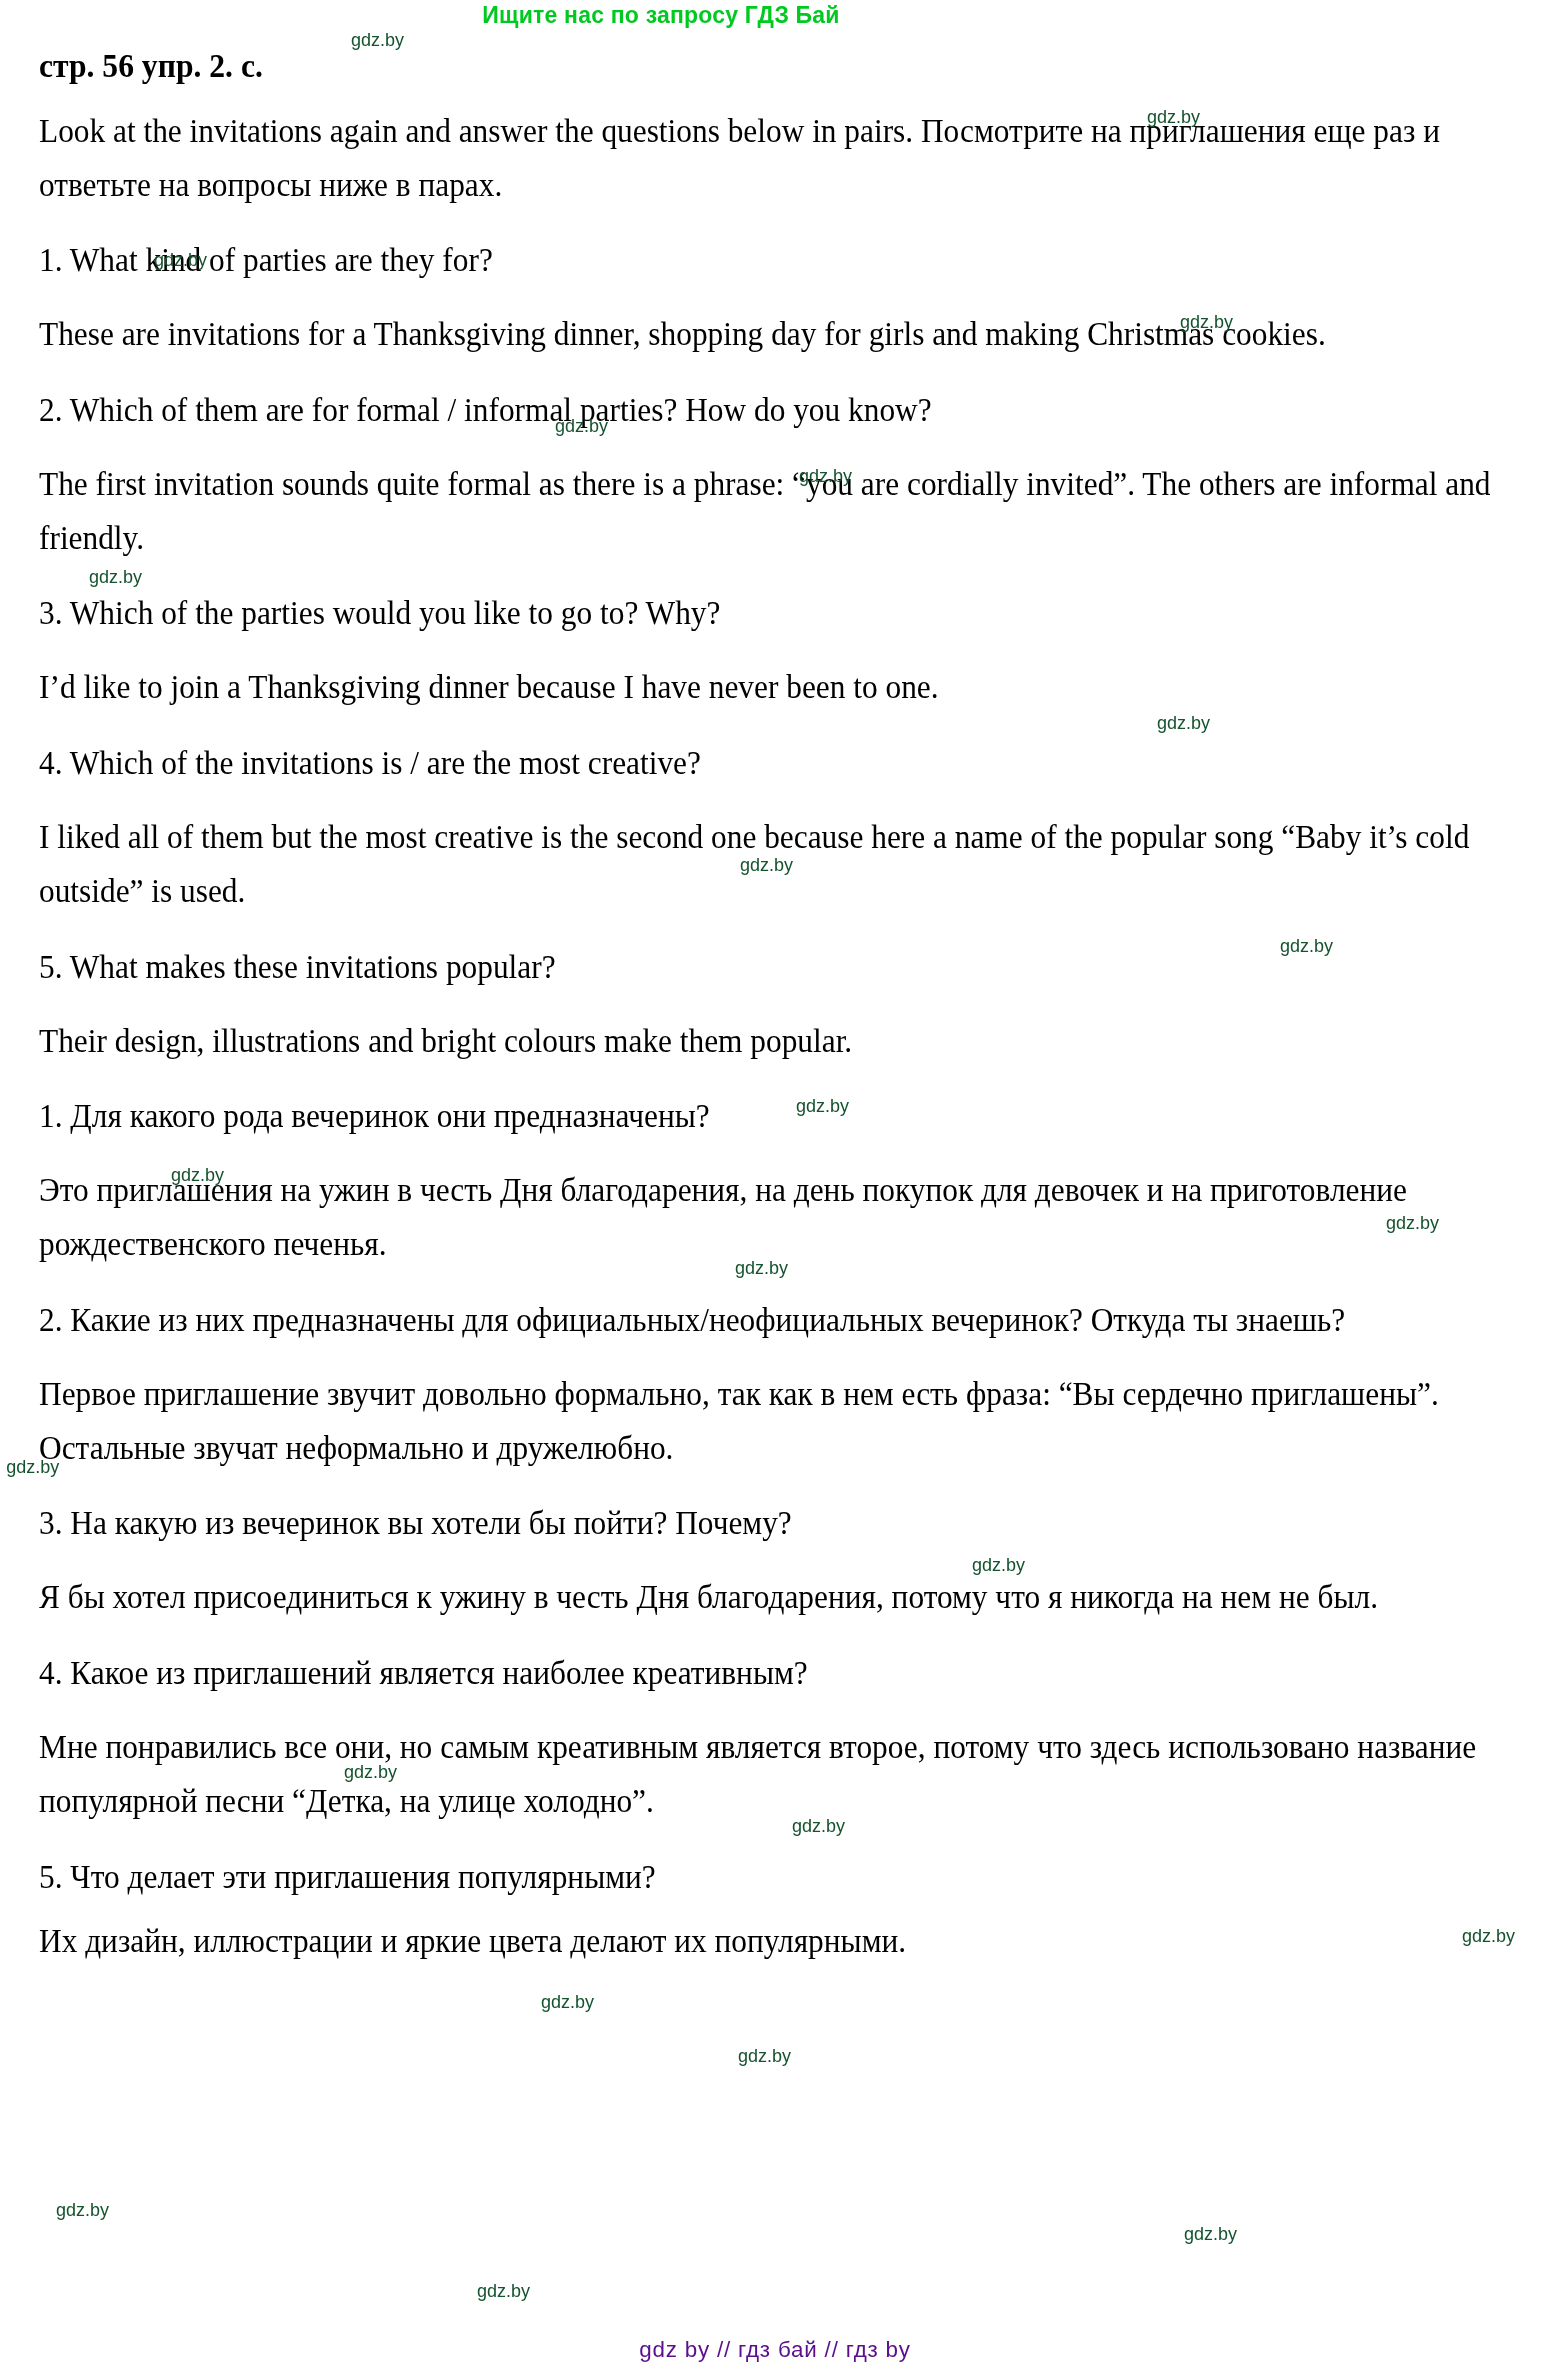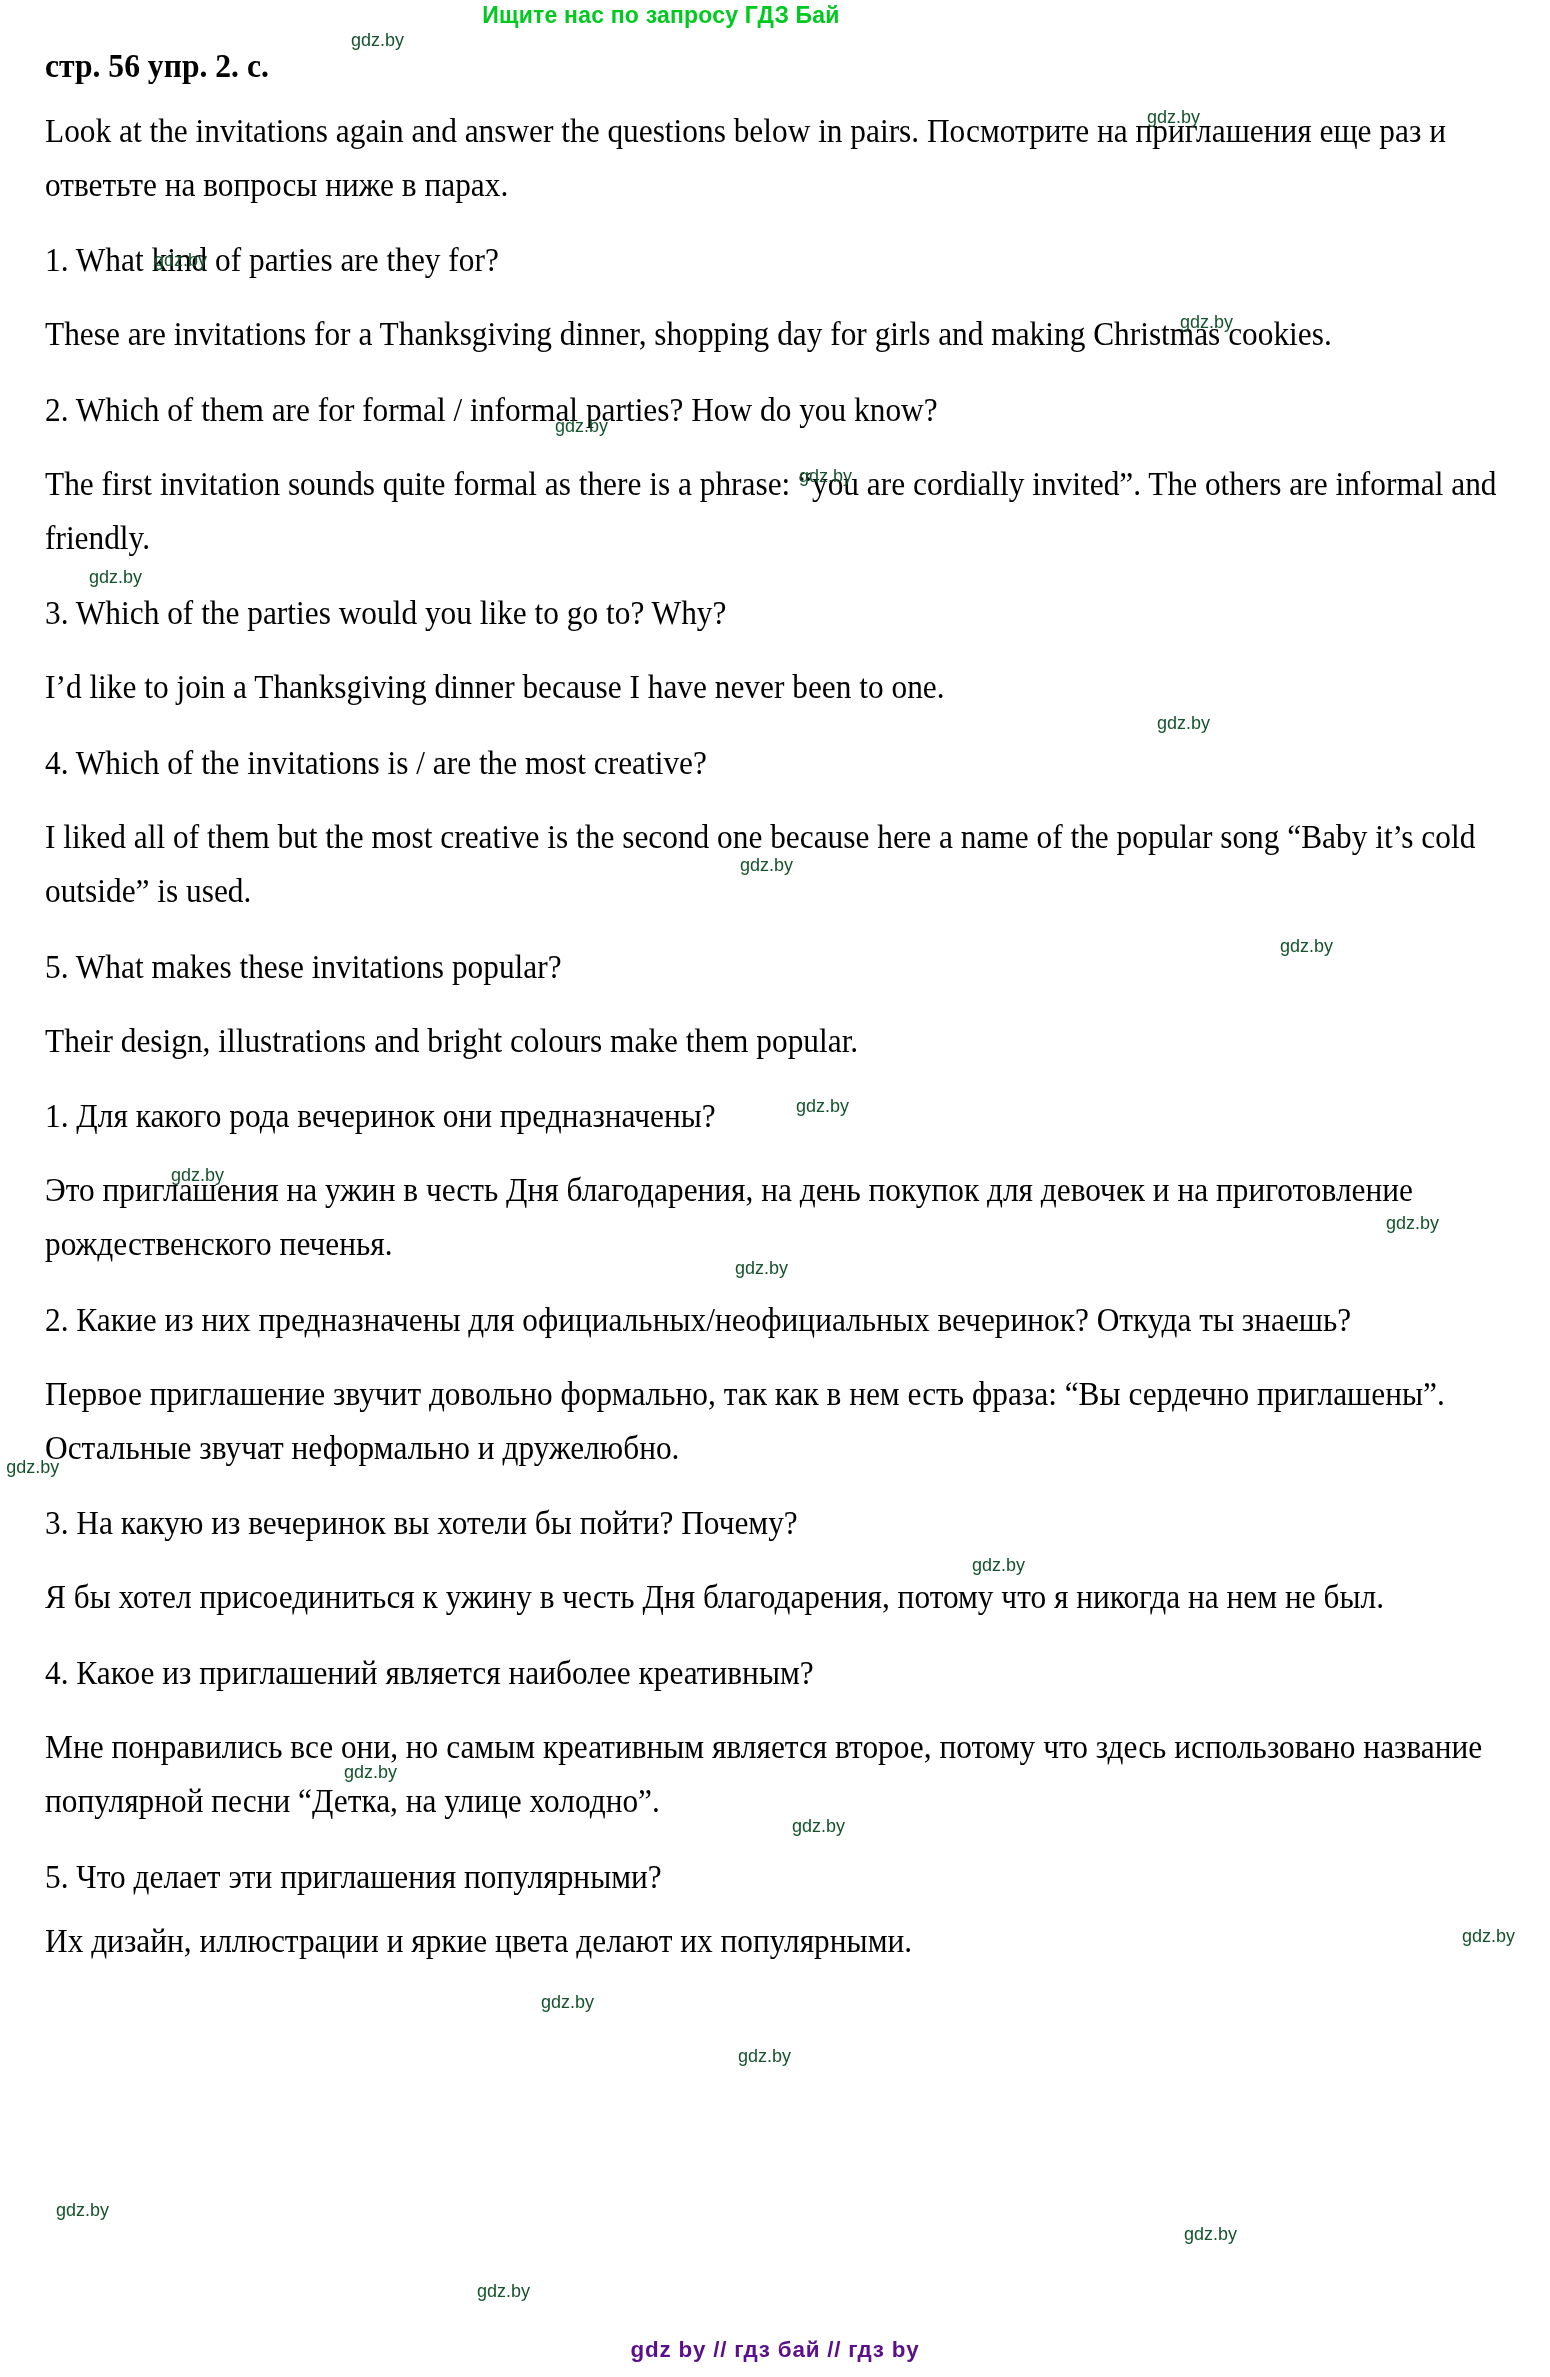--- a/index.html
+++ b/index.html
@@ -30,21 +30,21 @@
     font-weight: bold;
     line-height: 31px;
     letter-spacing: 0.2px;
     white-space: nowrap;
   }
 
   
   .page {
     position: absolute;
     top: 36px;
-    left: 16px;
+    left: 10px;
     width: 1332px;
     height: 2294px;
     padding: 0 29px 0 29px;
     box-sizing: border-box;
   }
 
   .exercise-title {
     font-size: 34px;
     font-weight: bold;
     line-height: 43px;
@@ -81,21 +81,21 @@
   
   .footer-strip {
     position: absolute;
     left: 0px;
     top: 2337px;
     width: 1550px;
     text-align: center;
     color: #5b0f8b;
     font-family: "Liberation Sans", sans-serif;
     font-size: 22.4px;
-    font-weight: bold;
+    font-weight: normal;
     letter-spacing: 0.8px;
     white-space: nowrap;
   }
 </style>
 </head>
 <body>
 
 <div class="promo-banner" style="color: rgb(0, 201, 32);">Ищите нас по запросу ГДЗ Бай</div>
 
 <div class="page">

